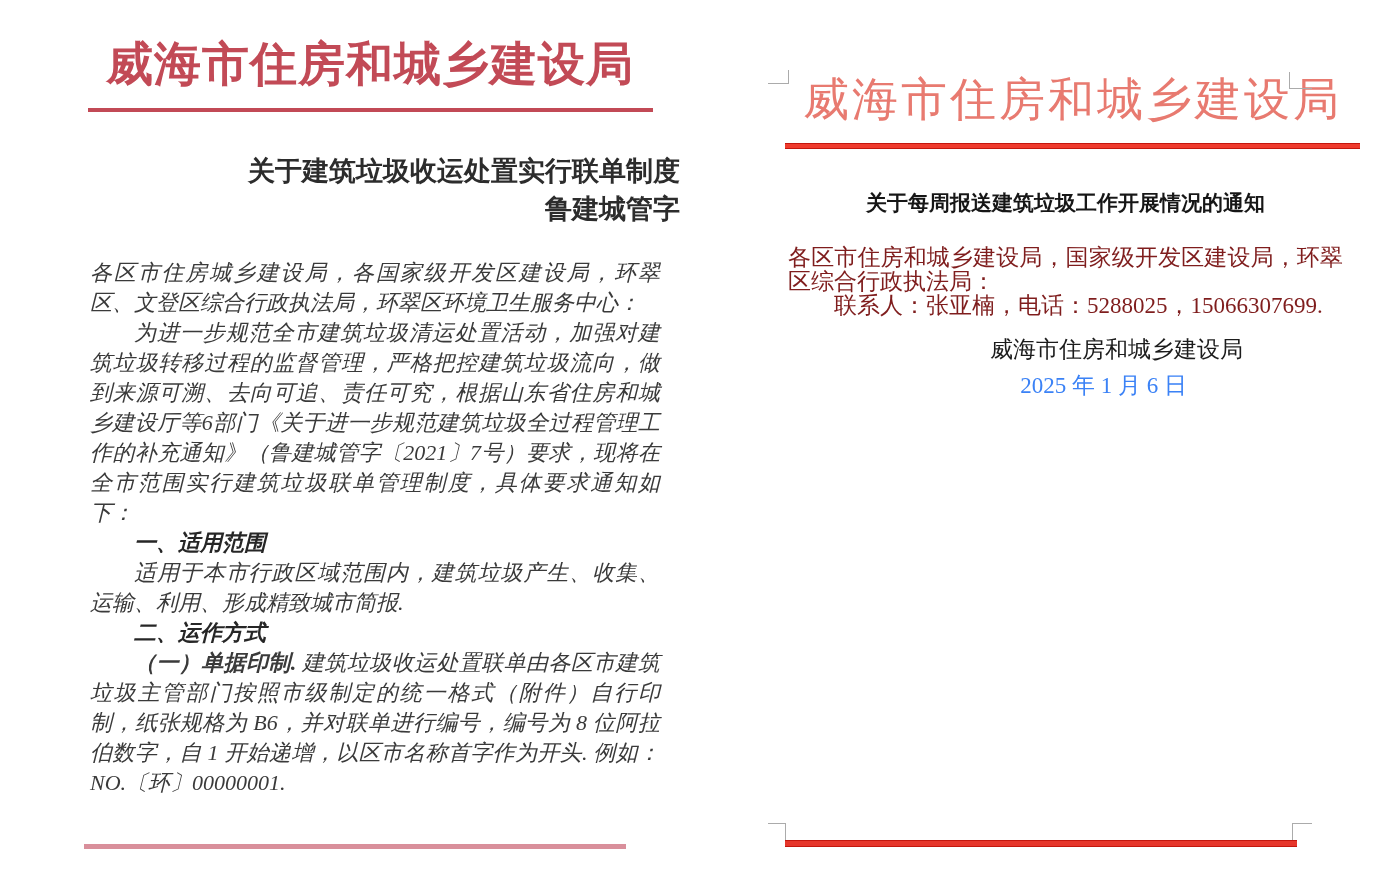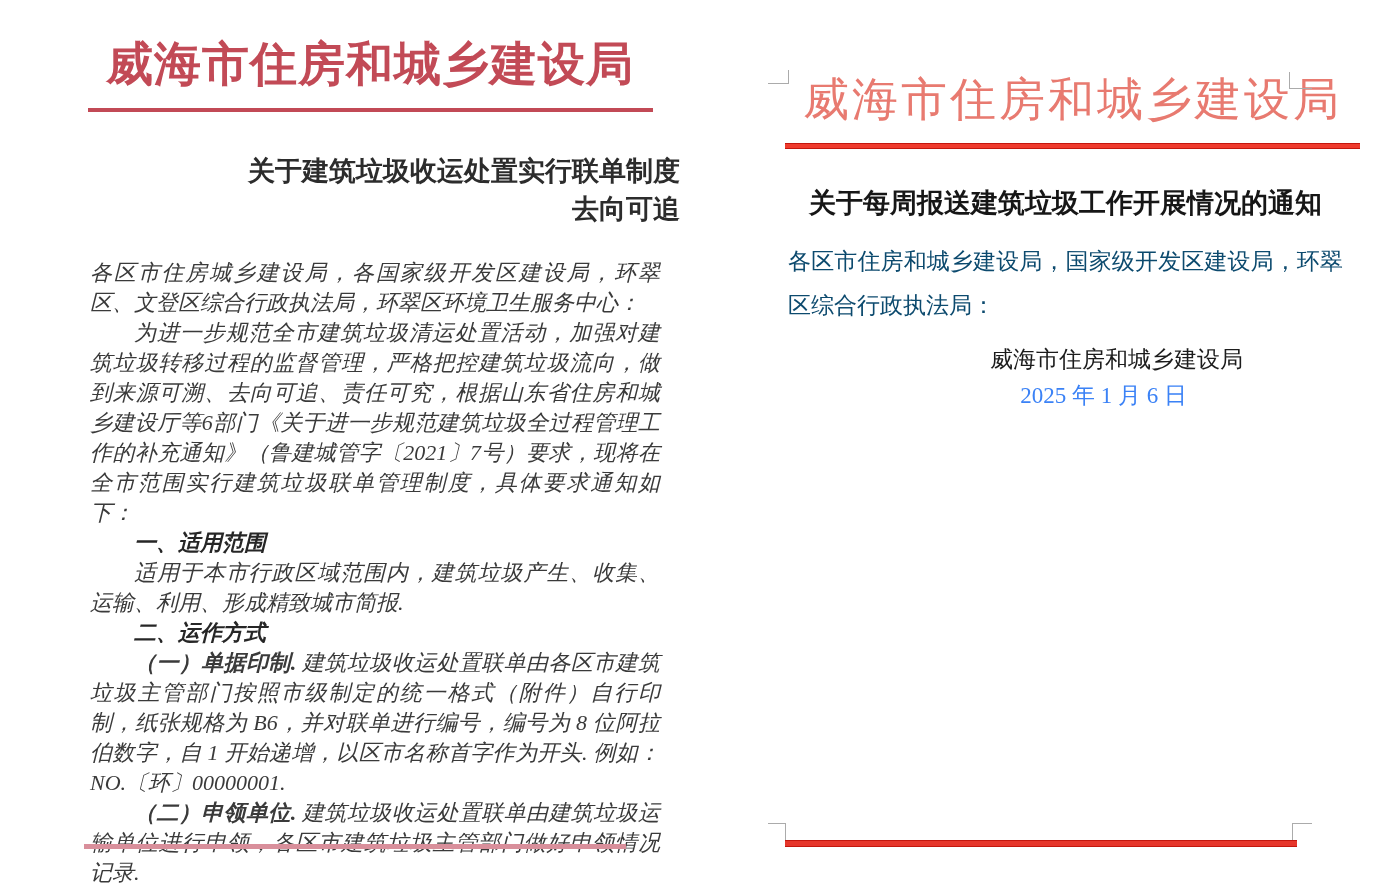--- a/index.html
+++ b/index.html
@@ -66,28 +66,28 @@
   .r-rule {
     margin: 15px auto 0 auto;
     width: 575px; height: 4px;
     background: #ef3b2d;
     border-top: 1px solid #c3170e;
     border-bottom: 1px solid #c3170e;
   }
   .r-title {
     margin-top: 37px;
     text-align: center;
-    font-size: 27px; line-height: 34px;
+    font-size: 21px; line-height: 34px;
     font-weight: 700;
     color: #161616;
   }
   .r-body {
-    margin-top: 20px;
-    font-size: 23px; line-height: 44px;
-    color: #0c4a6e;
+    margin-top: 26px;
+    font-size: 23px; line-height: 24px;
+    color: #7f1d1d;
   }
   .r-sign {
     margin-top: 14px;
     text-align: right; padding-right: 100px;
     font-size: 23px; line-height: 36px;
     color: #1c1c1c;
   }
   .r-date {
     text-align: right; padding-right: 156px;
     font-size: 23px; line-height: 36px;
@@ -120,46 +120,46 @@
   .lead { font-weight: 700; }
 </style>
 </head>
 <body>
 
 <div class="page left-page">
   <div class="l-agency">威海市住房和城乡建设局</div>
   <div class="l-rule"></div>
   <div class="l-title">
     <div>关于建筑垃圾收运处置实行联单制度</div>
-    <div>去向可追</div>
+    <div>鲁建城管字</div>
   </div>
   <div class="l-body" id="left-body">
       <p class="para salutation">各区市住房城乡建设局，各国家级开发区建设局，环翠区、文登区综合行政执法局，环翠区环境卫生服务中心：</p>
       <p class="para indent">为进一步规范全市建筑垃圾清运处置活动，加强对建筑垃圾转移过程的监督管理，严格把控建筑垃圾流向，做到来源可溯、去向可追、责任可究，根据山东省住房和城乡建设厅等6部门《关于进一步规范建筑垃圾全过程管理工作的补充通知》（鲁建城管字〔2021〕7号）要求，现将在全市范围实行建筑垃圾联单管理制度，具体要求通知如下：</p>
       <p class="para heading">一、适用范围</p>
       <p class="para indent">适用于本市行政区域范围内，建筑垃圾产生、收集、运输、利用、形成精致城市简报.</p>
       <p class="para heading">二、运作方式</p>
       <p class="para item"><span class="lead">（一）单据印制.</span> 建筑垃圾收运处置联单由各区市建筑垃圾主管部门按照市级制定的统一格式（附件）自行印制，纸张规格为 B6，并对联单进行编号，编号为 8 位阿拉伯数字，自 1 开始递增，以区市名称首字作为开头. 例如：NO.〔环〕00000001.</p>
-      <p class="para item"><span class="lead">（二）申领单位.</span> 建筑垃圾收运处置联单由建筑垃圾运输单位进行申领，各区市建筑垃圾主管部门做好申领情况记录.</p>
     </div>
   <div class="l-footline"></div>
 </div>
 
 <div class="page right-page">
   <div class="mark mark-tl"></div>
   <div class="mark mark-tr"></div>
   <div class="mark mark-bl"></div>
   <div class="mark mark-br"></div>
 
   <div class="r-agency">威海市住房和城乡建设局</div>
   <div class="r-rule"></div>
 
   <div class="r-inner">
     <div class="r-title">关于每周报送建筑垃圾工作开展情况的通知</div>
     <div class="r-body" id="right-body">
         <p class="para salutation">各区市住房和城乡建设局，国家级开发区建设局，环翠区综合行政执法局：</p>
+        <p class="para indent">联系人：张亚楠，电话：5288025，15066307699.</p>
       </div>
     <div class="r-sign">威海市住房和城乡建设局</div>
     <div class="r-date">2025 年 1 月 6 日</div>
   </div>
 
   <div class="r-footline"></div>
 </div>
 
 </body></html>

